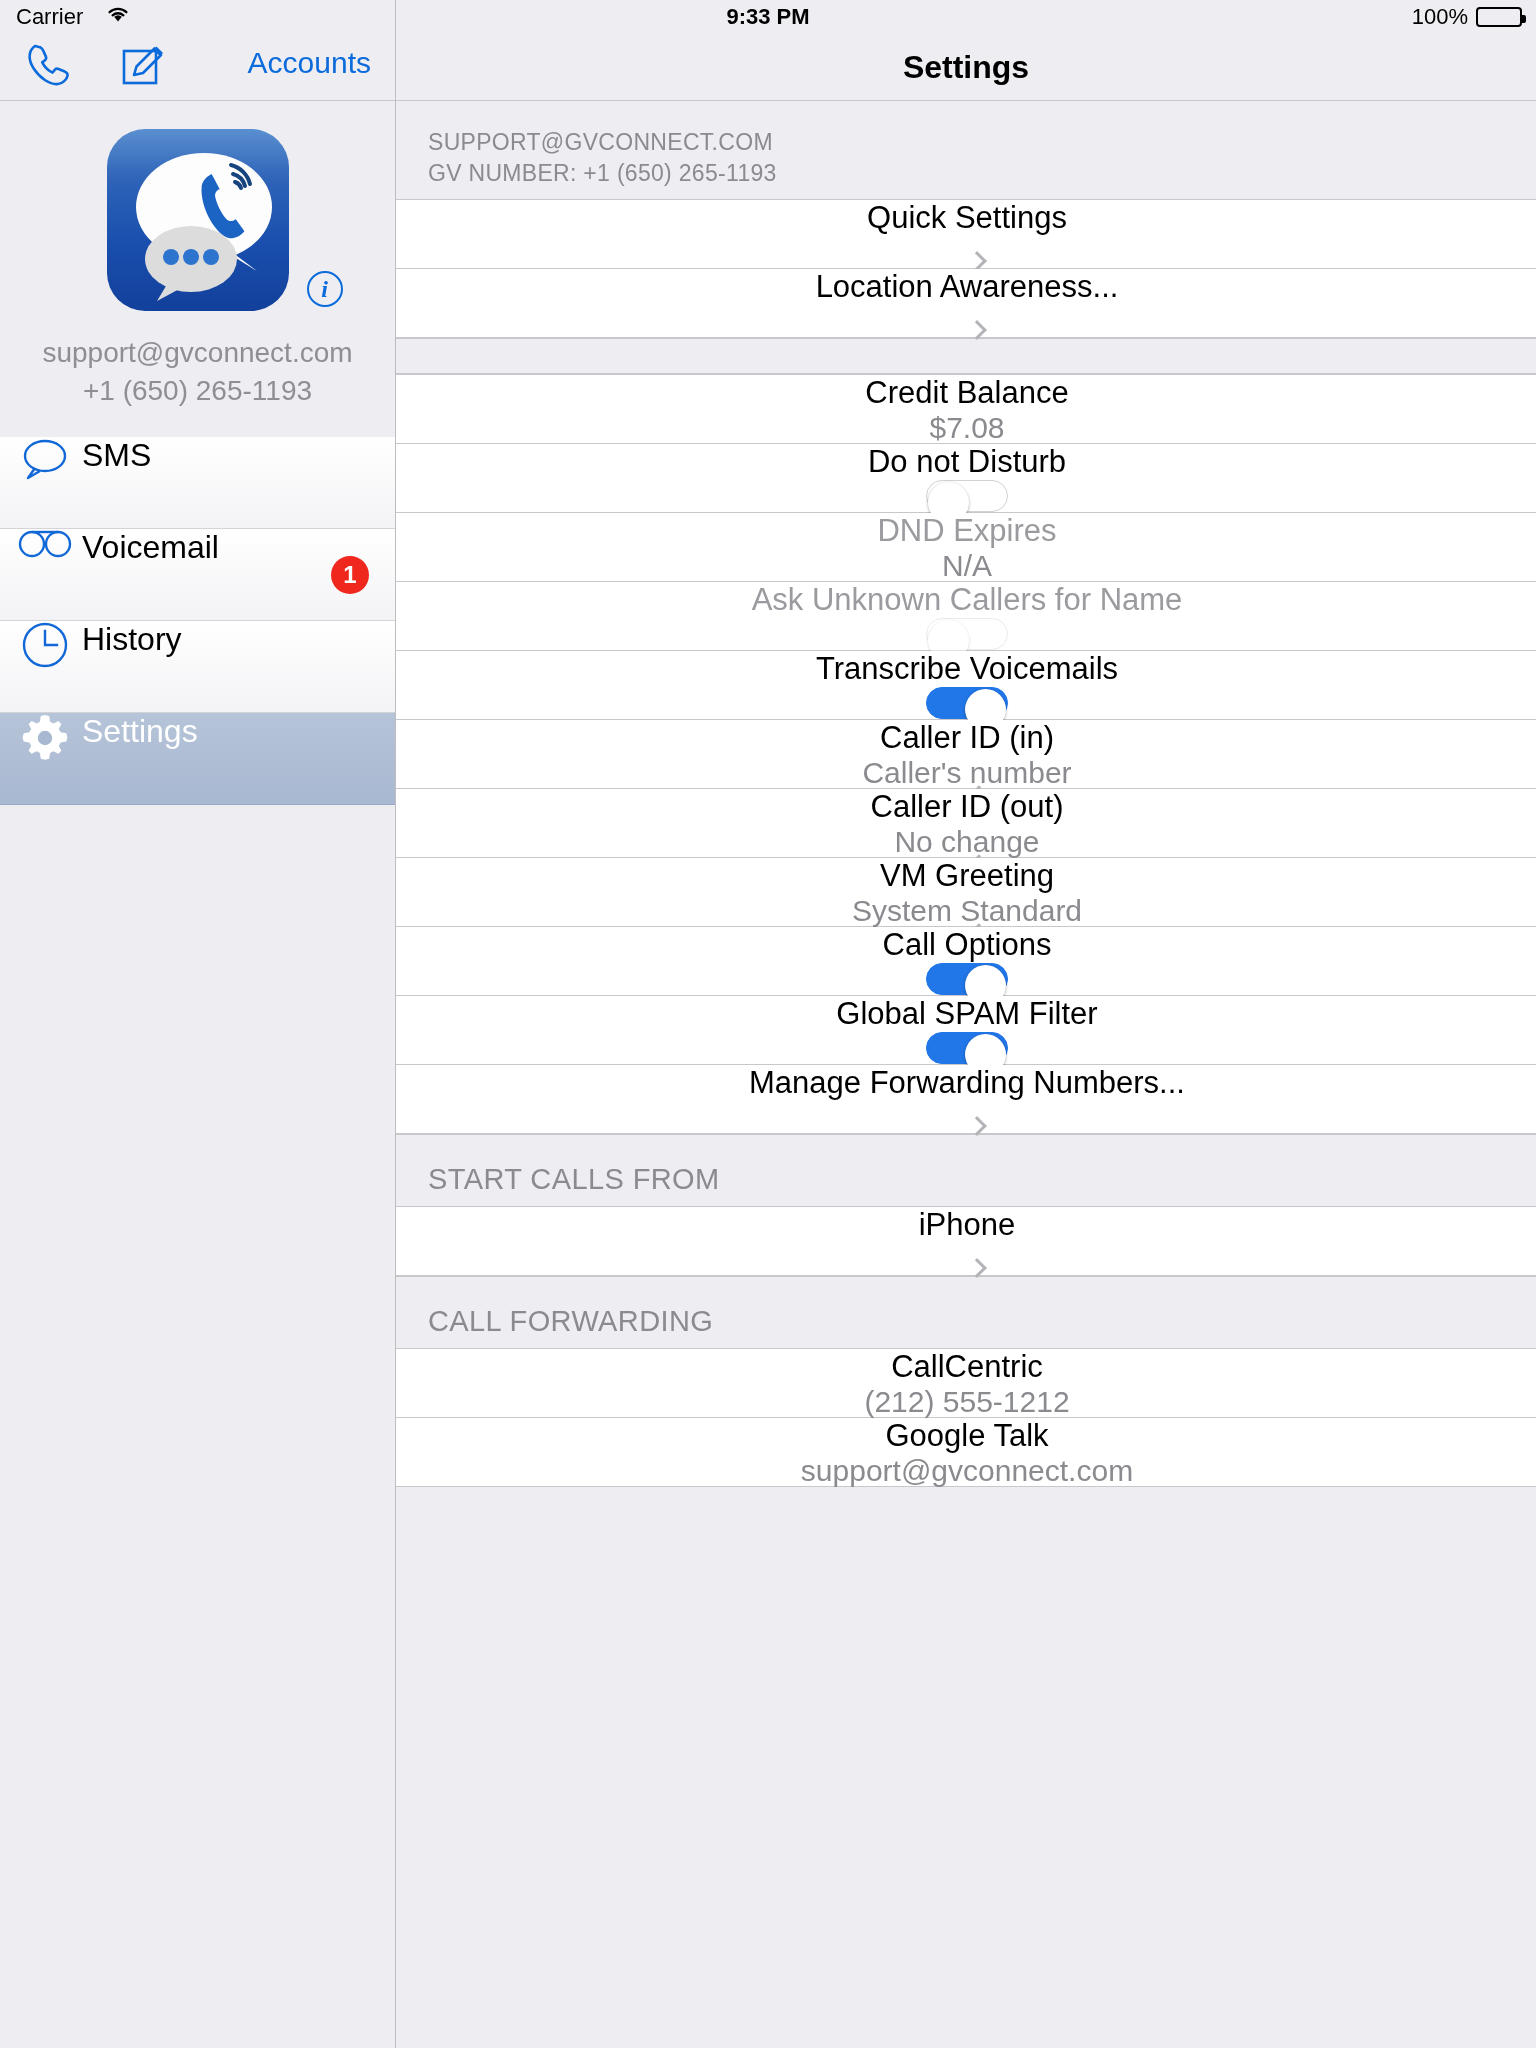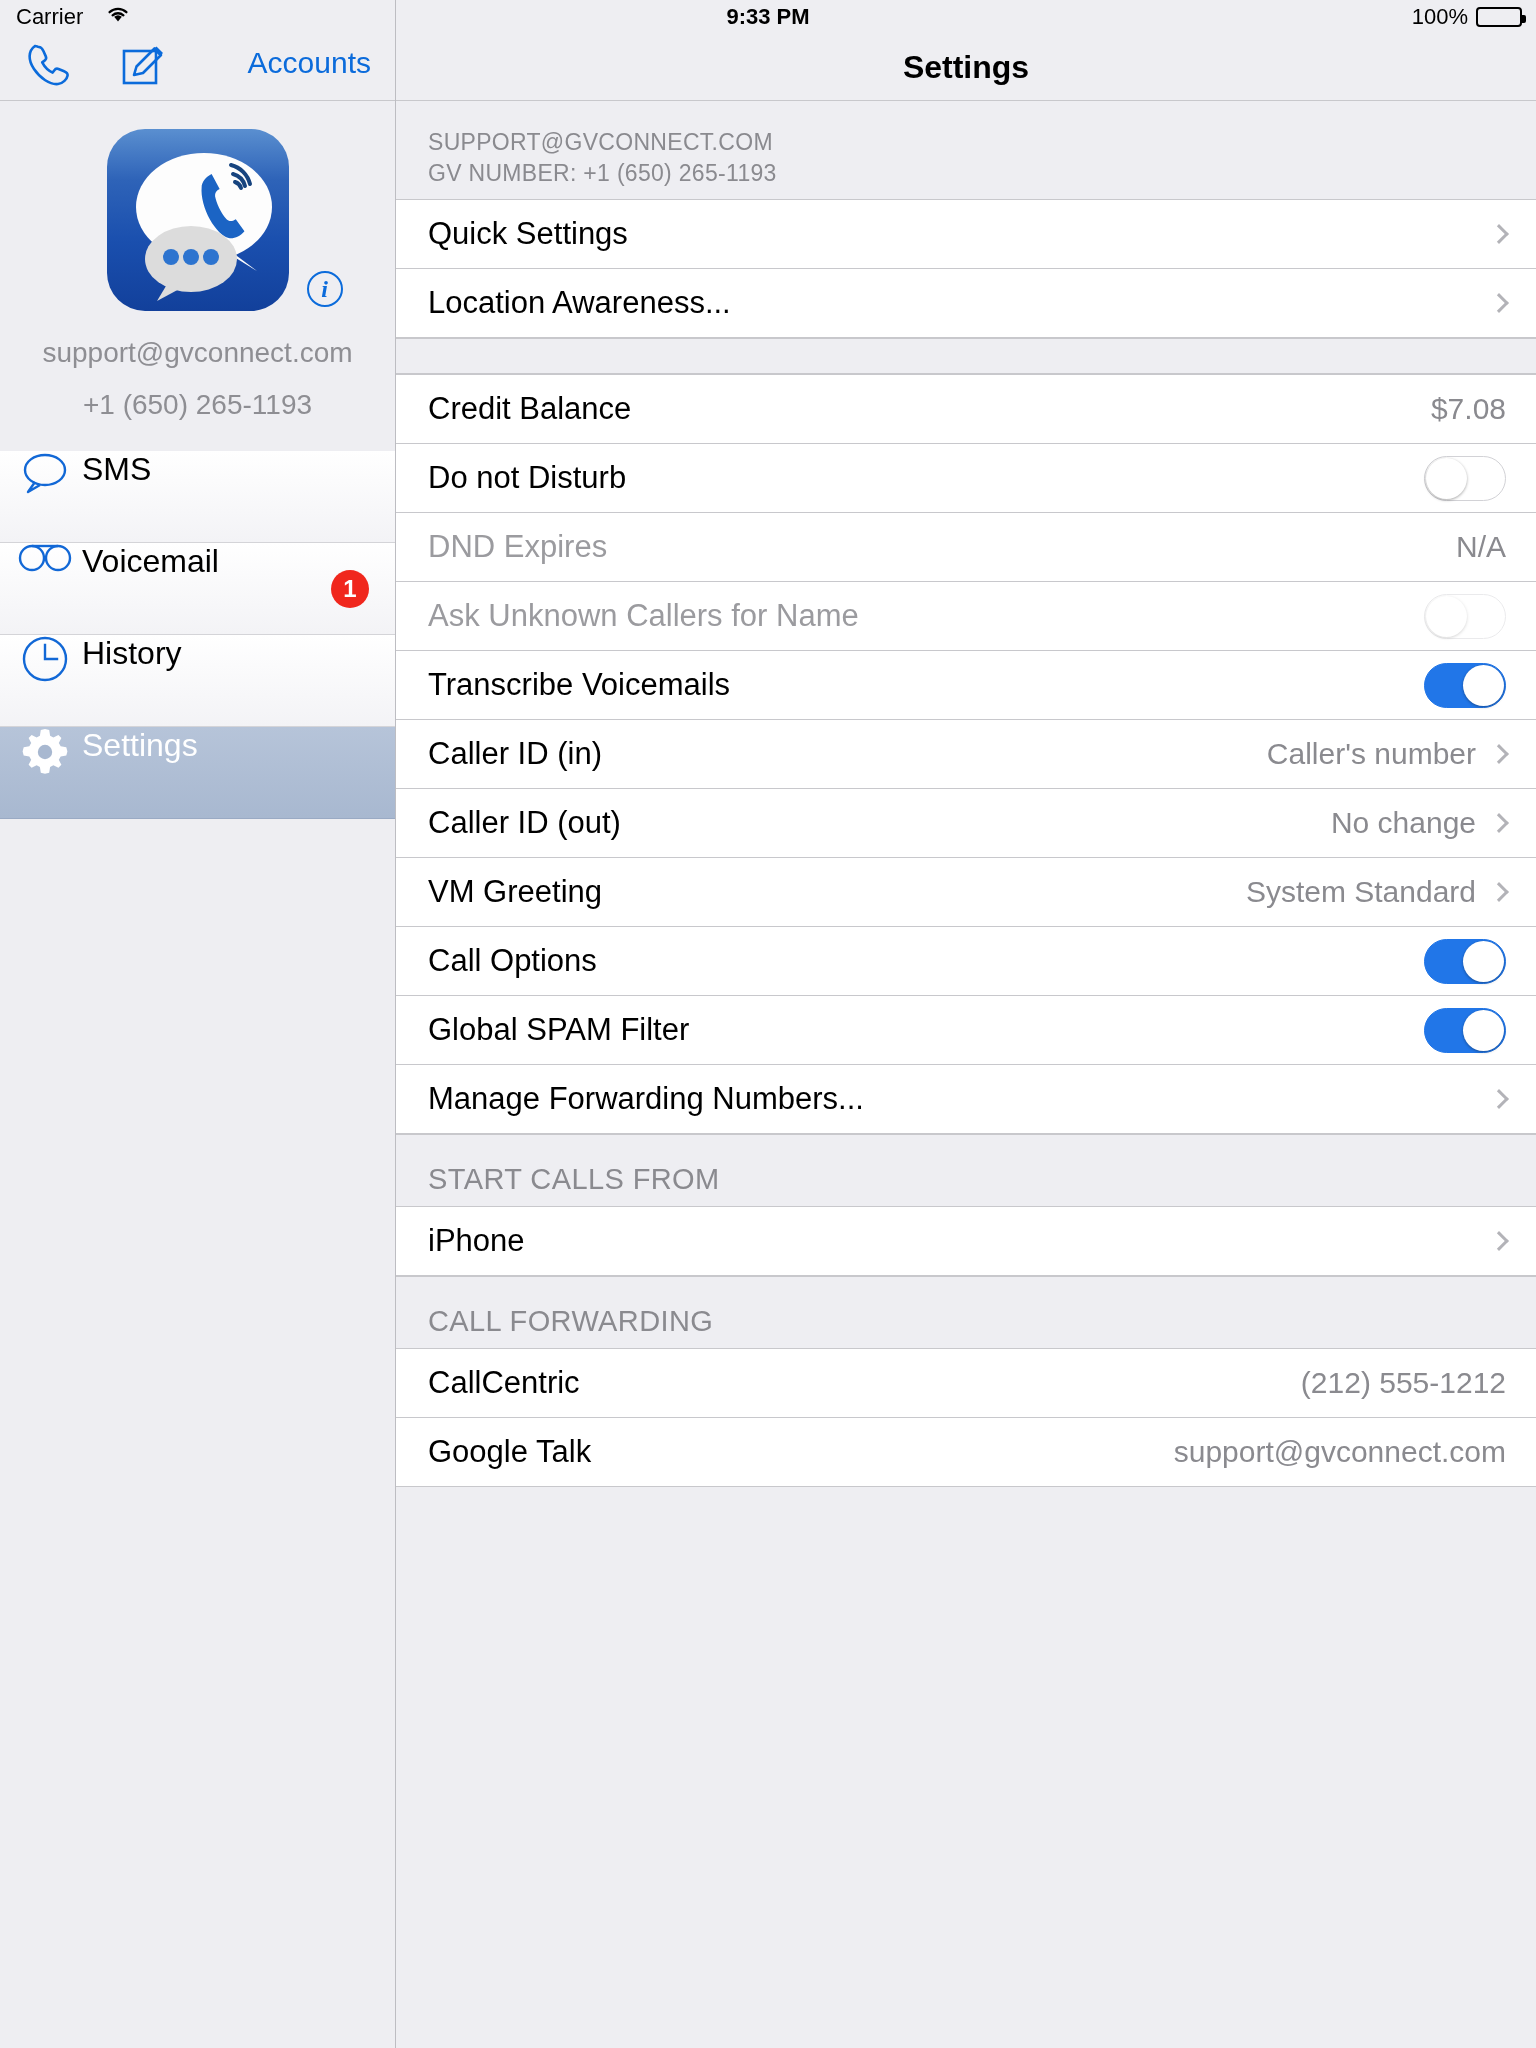--- a/index.html
+++ b/index.html
@@ -55,21 +55,21 @@
   }
   .info-badge {
     position: absolute; right: -54px; bottom: 4px;
     width: 36px; height: 36px; border-radius: 50%;
     border: 2px solid #0b6bdb; color: #0b6bdb;
     font-size: 24px; font-style: italic; font-family: "Liberation Serif", serif;
     display: flex; align-items: center; justify-content: center;
     font-weight: bold; cursor: pointer; background: #eeeef2;
   }
   .acct-email { margin-top: 22px; font-size: 28px; color: #8e8e93; }
-  .acct-phone { margin-top: 20px; font-size: 28px; color: #8e8e93; }
+  .acct-phone { margin-top: 6px; font-size: 28px; color: #8e8e93; }
 
   .navlist { margin-top: 30px; }
   .navrow {
     height: 92px; display: flex; position: relative;
     background: linear-gradient(180deg,#ffffff 0%, #f3f3f6 100%);
     border-bottom: 1px solid #d4d4d8; cursor: pointer;
   }
   .navrow.selected {
     background: linear-gradient(180deg,#b6c4d9 0%, #a8b8d0 100%);
     border-bottom: 1px solid #9aaac4;
@@ -99,20 +99,21 @@
   }
   .group-header .hl { display: block; }
   .group-gap { height: 36px; background: #eeeef2; border-top: 1px solid #c8c8cc; border-bottom: 1px solid #c8c8cc; }
 
   .rows { background: #ffffff; border-top: 1px solid #c8c8cc; }
   .row {
     height: 69px; display: flex; align-items: center;
     padding-left: 32px; padding-right: 30px;
     border-bottom: 1px solid #c8c8cc; position: relative;
     background: #ffffff;
+    flex-direction: column;
   }
   .row .lbl { font-size: 31px; color: #000; }
   .row.dim .lbl { color: #9b9b9f; }
   .row .spacer { flex: 1; }
   .row .val { font-size: 30px; color: #8a8a8f; }
   .chev {
     width: 14px; height: 14px; border-right: 3px solid #b3b3b8;
     border-bottom: 3px solid #b3b3b8; transform: rotate(-45deg);
     margin-left: 20px;
   }

